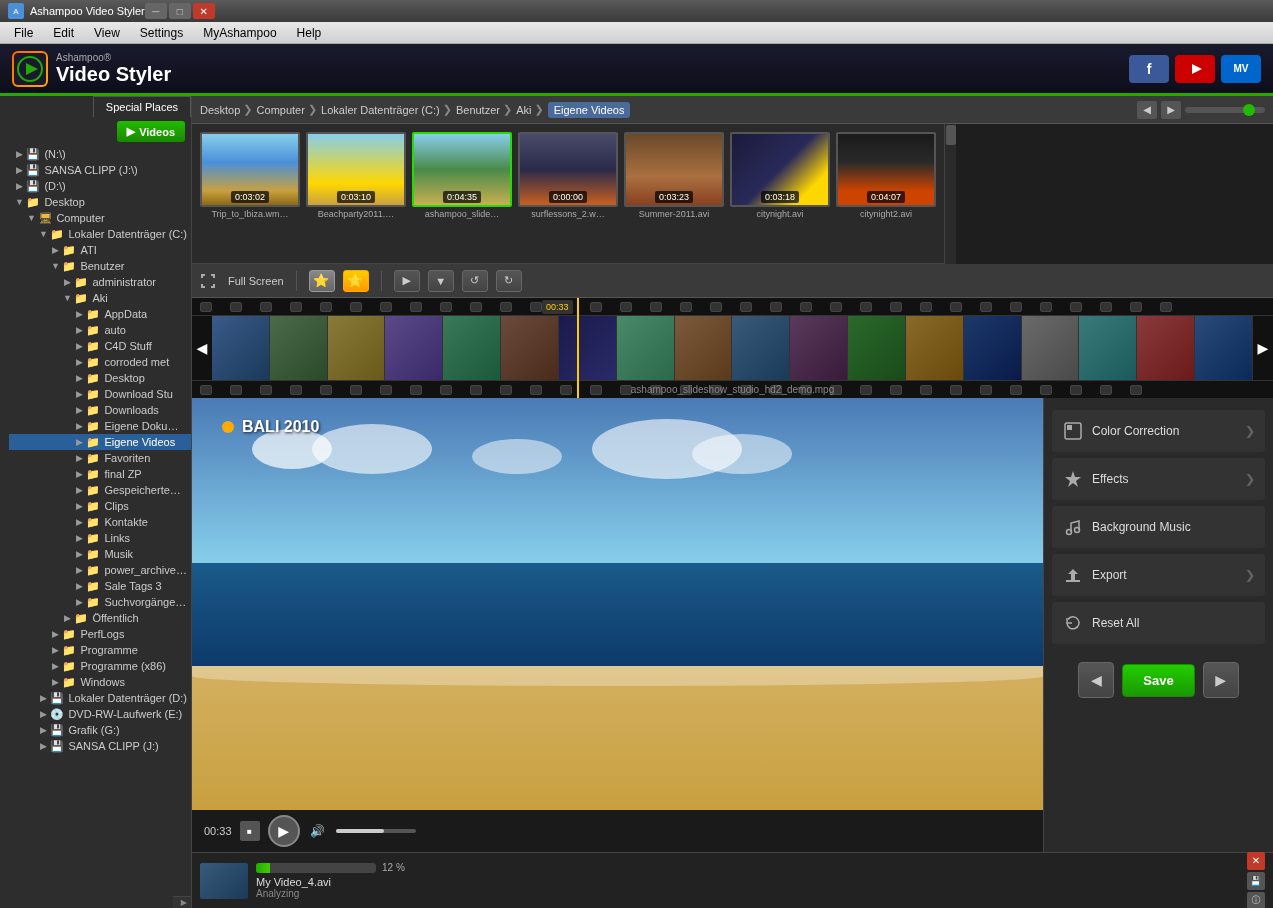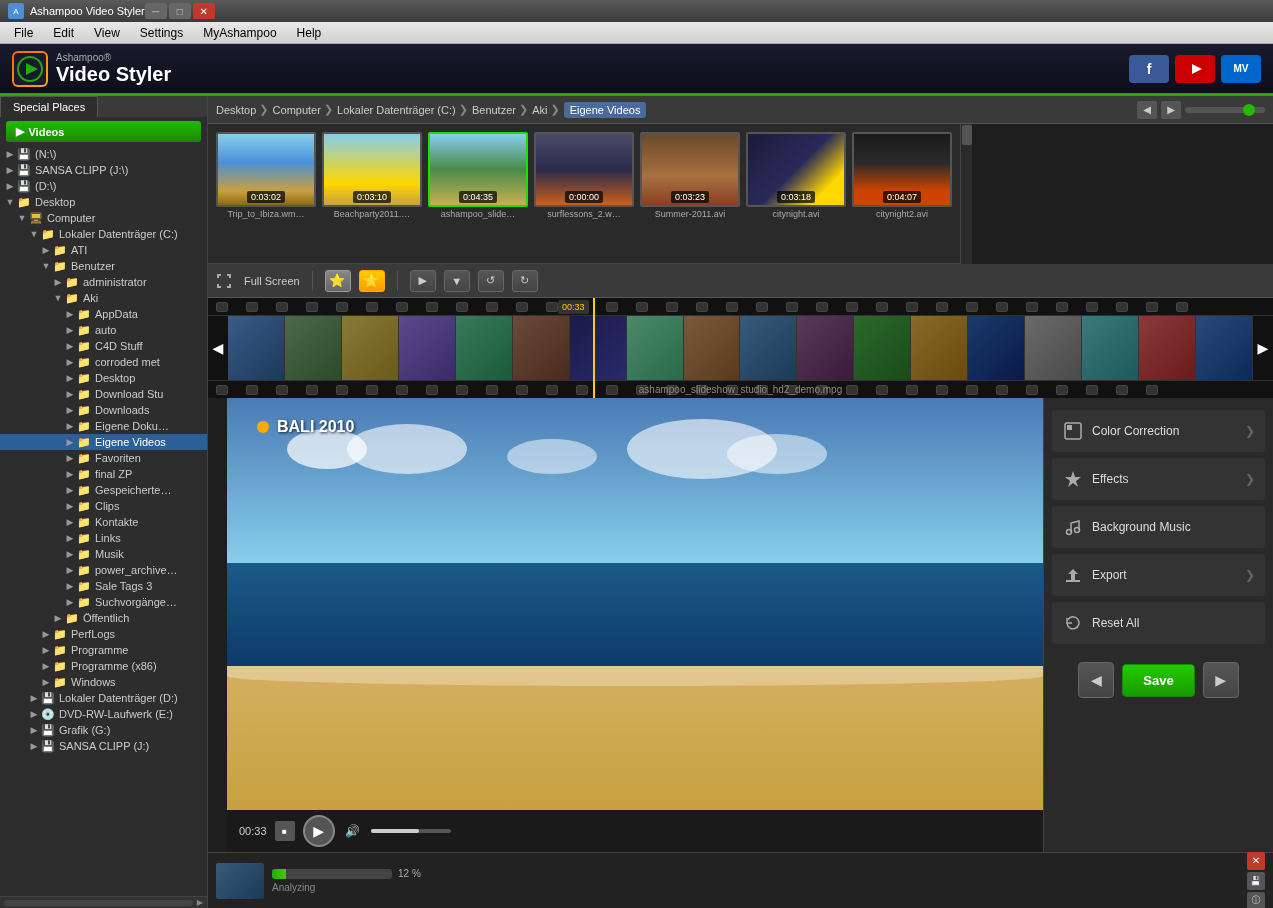--- a/index.html
+++ b/index.html
@@ -25,21 +25,21 @@
     .header-social { margin-left: auto; display: flex; gap: 6px; }
     .social-btn { width: 40px; height: 28px; border-radius: 4px; display: flex; align-items: center; justify-content: center; color: #fff; font-size: 11px; font-weight: bold; cursor: pointer; }
     .social-fb { background: #3b5998; }
     .social-yt { background: #cc0000; }
     .social-mv { background: #0066cc; }
 
     
     .main-layout { display: flex; height: calc(908px - 22px - 22px - 52px); }
 
     
-    .sidebar { width: 208px; background: #2d2d2d; border-right: 1px solid #444; display: flex; flex-direction: column; overflow: hidden; }
+    .sidebar { width: 192px; background: #2d2d2d; border-right: 1px solid #444; display: flex; flex-direction: column; overflow: hidden; align-items: flex-end; }
     .sidebar-tabs { display: flex; background: #3a3a3a; }
     .sidebar-tab { padding: 4px 12px; font-size: 11px; cursor: pointer; border: 1px solid #555; color: #ccc; }
     .sidebar-tab.active { background: #2d2d2d; color: #fff; border-bottom: none; }
     .sidebar-videos-btn { margin: 4px 6px; padding: 4px 10px; background: linear-gradient(to bottom, #22bb00, #1a8800); color: #fff; border-radius: 3px; font-size: 11px; font-weight: bold; cursor: pointer; display: flex; align-items: center; gap: 4px; }
     .tree-item { display: flex; align-items: center; padding: 2px 4px; cursor: pointer; color: #ccc; font-size: 11px; white-space: nowrap; }
     .tree-item.selected { background: #2a6099; color: #fff; }
     .tree-item .indent { display: inline-block; }
     .tree-toggle { width: 12px; height: 12px; display: inline-flex; align-items: center; justify-content: center; font-size: 9px; color: #999; cursor: pointer; }
     .tree-icon { width: 16px; height: 12px; display: inline-flex; align-items: center; justify-content: center; margin-right: 3px; }
     .folder-icon { color: #e8b84b; font-size: 11px; }
@@ -82,21 +82,21 @@
     .film-strip-main { height: 64px; position: relative; overflow: hidden; display: flex; }
     .film-nav-left { width: 20px; background: #111; display: flex; align-items: center; justify-content: center; color: #fff; font-size: 14px; cursor: pointer; flex-shrink: 0; }
     .film-nav-right { width: 20px; background: #111; display: flex; align-items: center; justify-content: center; color: #fff; font-size: 14px; cursor: pointer; flex-shrink: 0; }
     .film-frames { flex: 1; display: flex; overflow: hidden; }
     .film-frame { height: 64px; flex: 1; border-right: 1px solid #333; overflow: hidden; position: relative; }
     .film-strip-bottom { height: 18px; background: #111; border-top: 1px solid #333; display: flex; align-items: center; }
     .timeline-cursor { position: absolute; top: 0; left: 385px; width: 2px; height: 100%; background: #ffcc00; z-index: 10; }
     .timeline-time { position: absolute; top: 2px; left: 350px; background: #333; color: #ffcc00; font-size: 9px; padding: 2px 4px; border-radius: 2px; z-index: 11; }
 
     
-    .preview-controls { display: flex; flex: 1; overflow: hidden; padding-left: 19px; }
+    .preview-controls { display: flex; flex: 1; overflow: hidden; }
 
     
     .video-preview { flex: 1; background: #000; position: relative; display: flex; flex-direction: column; }
     .video-screen { flex: 1; background: linear-gradient(to bottom, #1a3a5a 0%, #0d2a4a 30%, #1a5a8a 60%, #3a8a5a 80%, #c8a040 100%); position: relative; overflow: hidden; }
     .video-overlay-text { position: absolute; top: 20px; left: 30px; color: #fff; font-size: 16px; font-weight: bold; text-shadow: 1px 1px 3px rgba(0,0,0,0.8); display: flex; align-items: center; gap: 8px; }
     .video-dot { width: 12px; height: 12px; background: #ffaa00; border-radius: 50%; }
     .video-controls { height: 42px; background: #1a1a1a; display: flex; align-items: center; padding: 0 12px; gap: 8px; }
     .vc-time { color: #ccc; font-size: 11px; }
     .vc-stop { width: 20px; height: 20px; background: #555; border-radius: 2px; display: flex; align-items: center; justify-content: center; cursor: pointer; color: #fff; font-size: 8px; }
     .vc-play { width: 32px; height: 32px; background: #555; border-radius: 50%; display: flex; align-items: center; justify-content: center; cursor: pointer; color: #fff; font-size: 14px; border: 2px solid #888; }
@@ -774,20 +774,21 @@
 
     <div class="status-bar">
       <div class="status-thumb" style="background:linear-gradient(135deg,#3a5a7a,#1a3a5a);"></div>
       <div class="status-info">
         <div style="display:flex;align-items:center;gap:6px;margin-bottom:3px;text-align:right;">
           <div class="status-progress-bar">
             <div class="status-progress-fill" style="width:12%;"></div>
           </div>
           <span class="status-percent">12 %</span>
         </div>
+        <div class="status-filename">My Video_4.avi</div>
         <div class="status-label">Analyzing</div>
       </div>
       <div class="status-icons">
         <div class="status-close">✕</div>
         <div class="status-icon-btn">💾</div>
         <div class="status-icon-btn">ⓘ</div>
       </div>
     </div>
 
   </div>

